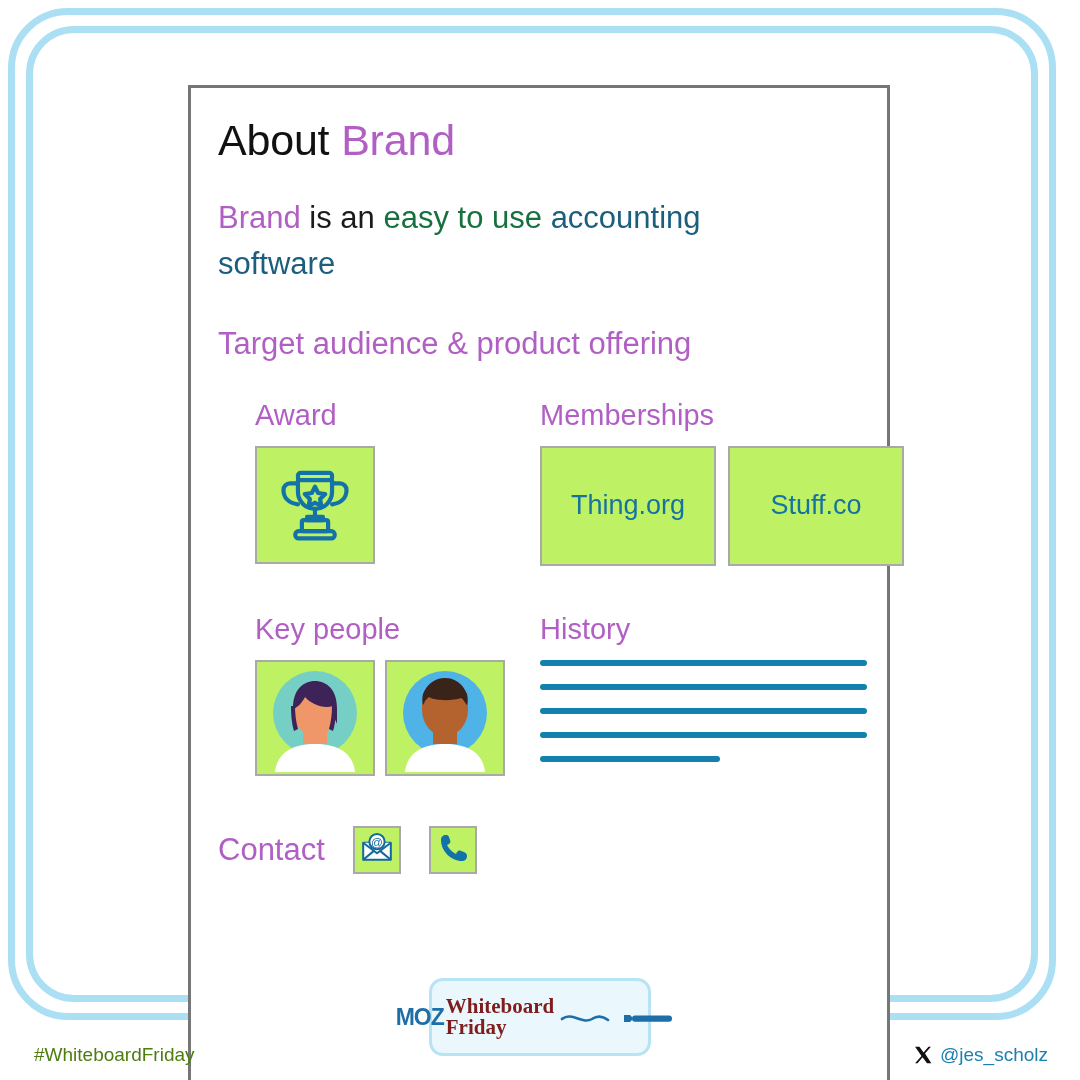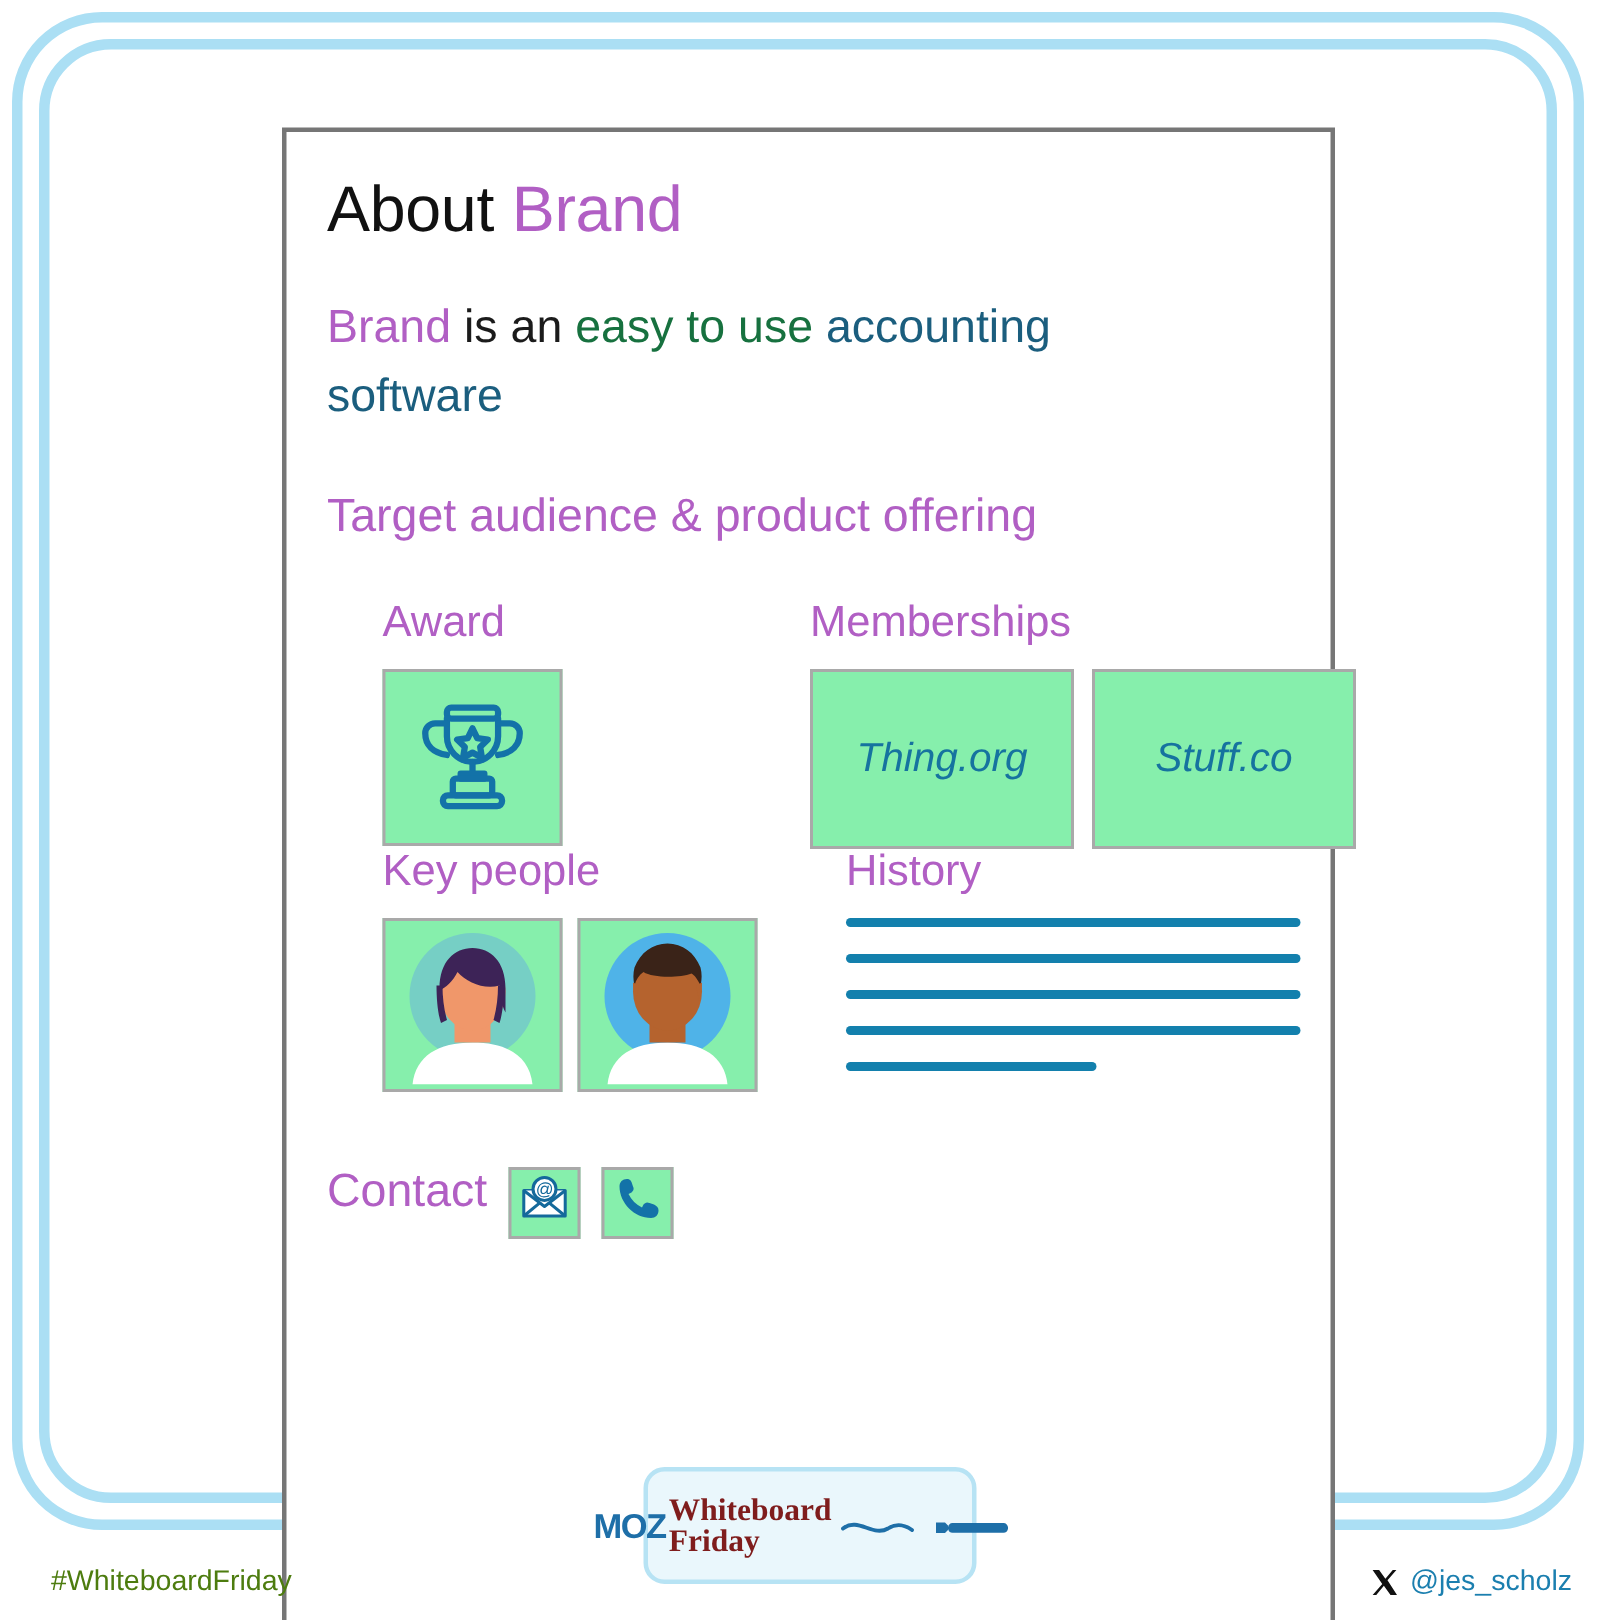--- a/index.html
+++ b/index.html
@@ -89,24 +89,23 @@
   
   .row {
     display: flex;
     align-items: flex-start;
   }
   .col-left  { width: 285px; flex: 0 0 285px; padding-left: 37px; }
   .col-right { flex: 1 1 auto; }
 
   
   .tile {
-    background: #86efac;
+    background: #bef264;
     border: 2px solid #A9A9A9;
     box-sizing: border-box;
-    font-style: italic;
   }
   .tile-award {
     width: 120px; height: 118px;
     display: flex; align-items: center; justify-content: center;
   }
 
   .membership-row { display: flex; gap: 12px; }
   .tile-member {
     width: 176px; height: 120px;
     display: flex; align-items: center; justify-content: center;
@@ -127,22 +126,22 @@
     height: 6px;
     background: #1380AD;
     border-radius: 3px;
     margin-bottom: 18px;
   }
   .hline.short { width: 55%; }
 
   
   .contact-row {
     display: flex;
-    align-items: flex-start;
-    gap: 14px;
+    align-items: center;
+    gap: 28px;
     margin-top: 46px;
   }
   .contact-label {
     font-size: 31px;
     color: #B15FC4;
     line-height: 1;
   }
   .tile-contact {
     width: 48px; height: 48px;
     display: flex; align-items: center; justify-content: center;
@@ -248,21 +247,21 @@
           <div class="tile tile-member">
             <span>Thing.org</span>
           </div>
           <div class="tile tile-member">
             <span>Stuff.co</span>
           </div>
         </div>
       </div>
     </div>
 
-    <div class="row" style="gap:24px;">
+    <div class="row" style="margin-top:48px;">
       <div class="col-left">
         <div class="section-label">Key people</div>
         <div class="people-row">
           <div class="tile tile-person">
             <span>
               <svg width="116" height="112" viewBox="0 0 116 112">
                 <circle cx="58" cy="53" r="42" fill="#76CFC5"></circle>
                 <path d="M18 112 c2-19 17-28 40-28 s38 9 40 28 z" fill="#FFFFFF"></path>
                 <path d="M46 66 h24 v18 h-24 z" fill="#F0976A"></path>
                 <ellipse cx="58" cy="50" rx="22" ry="26" fill="#F0976A"></ellipse>

